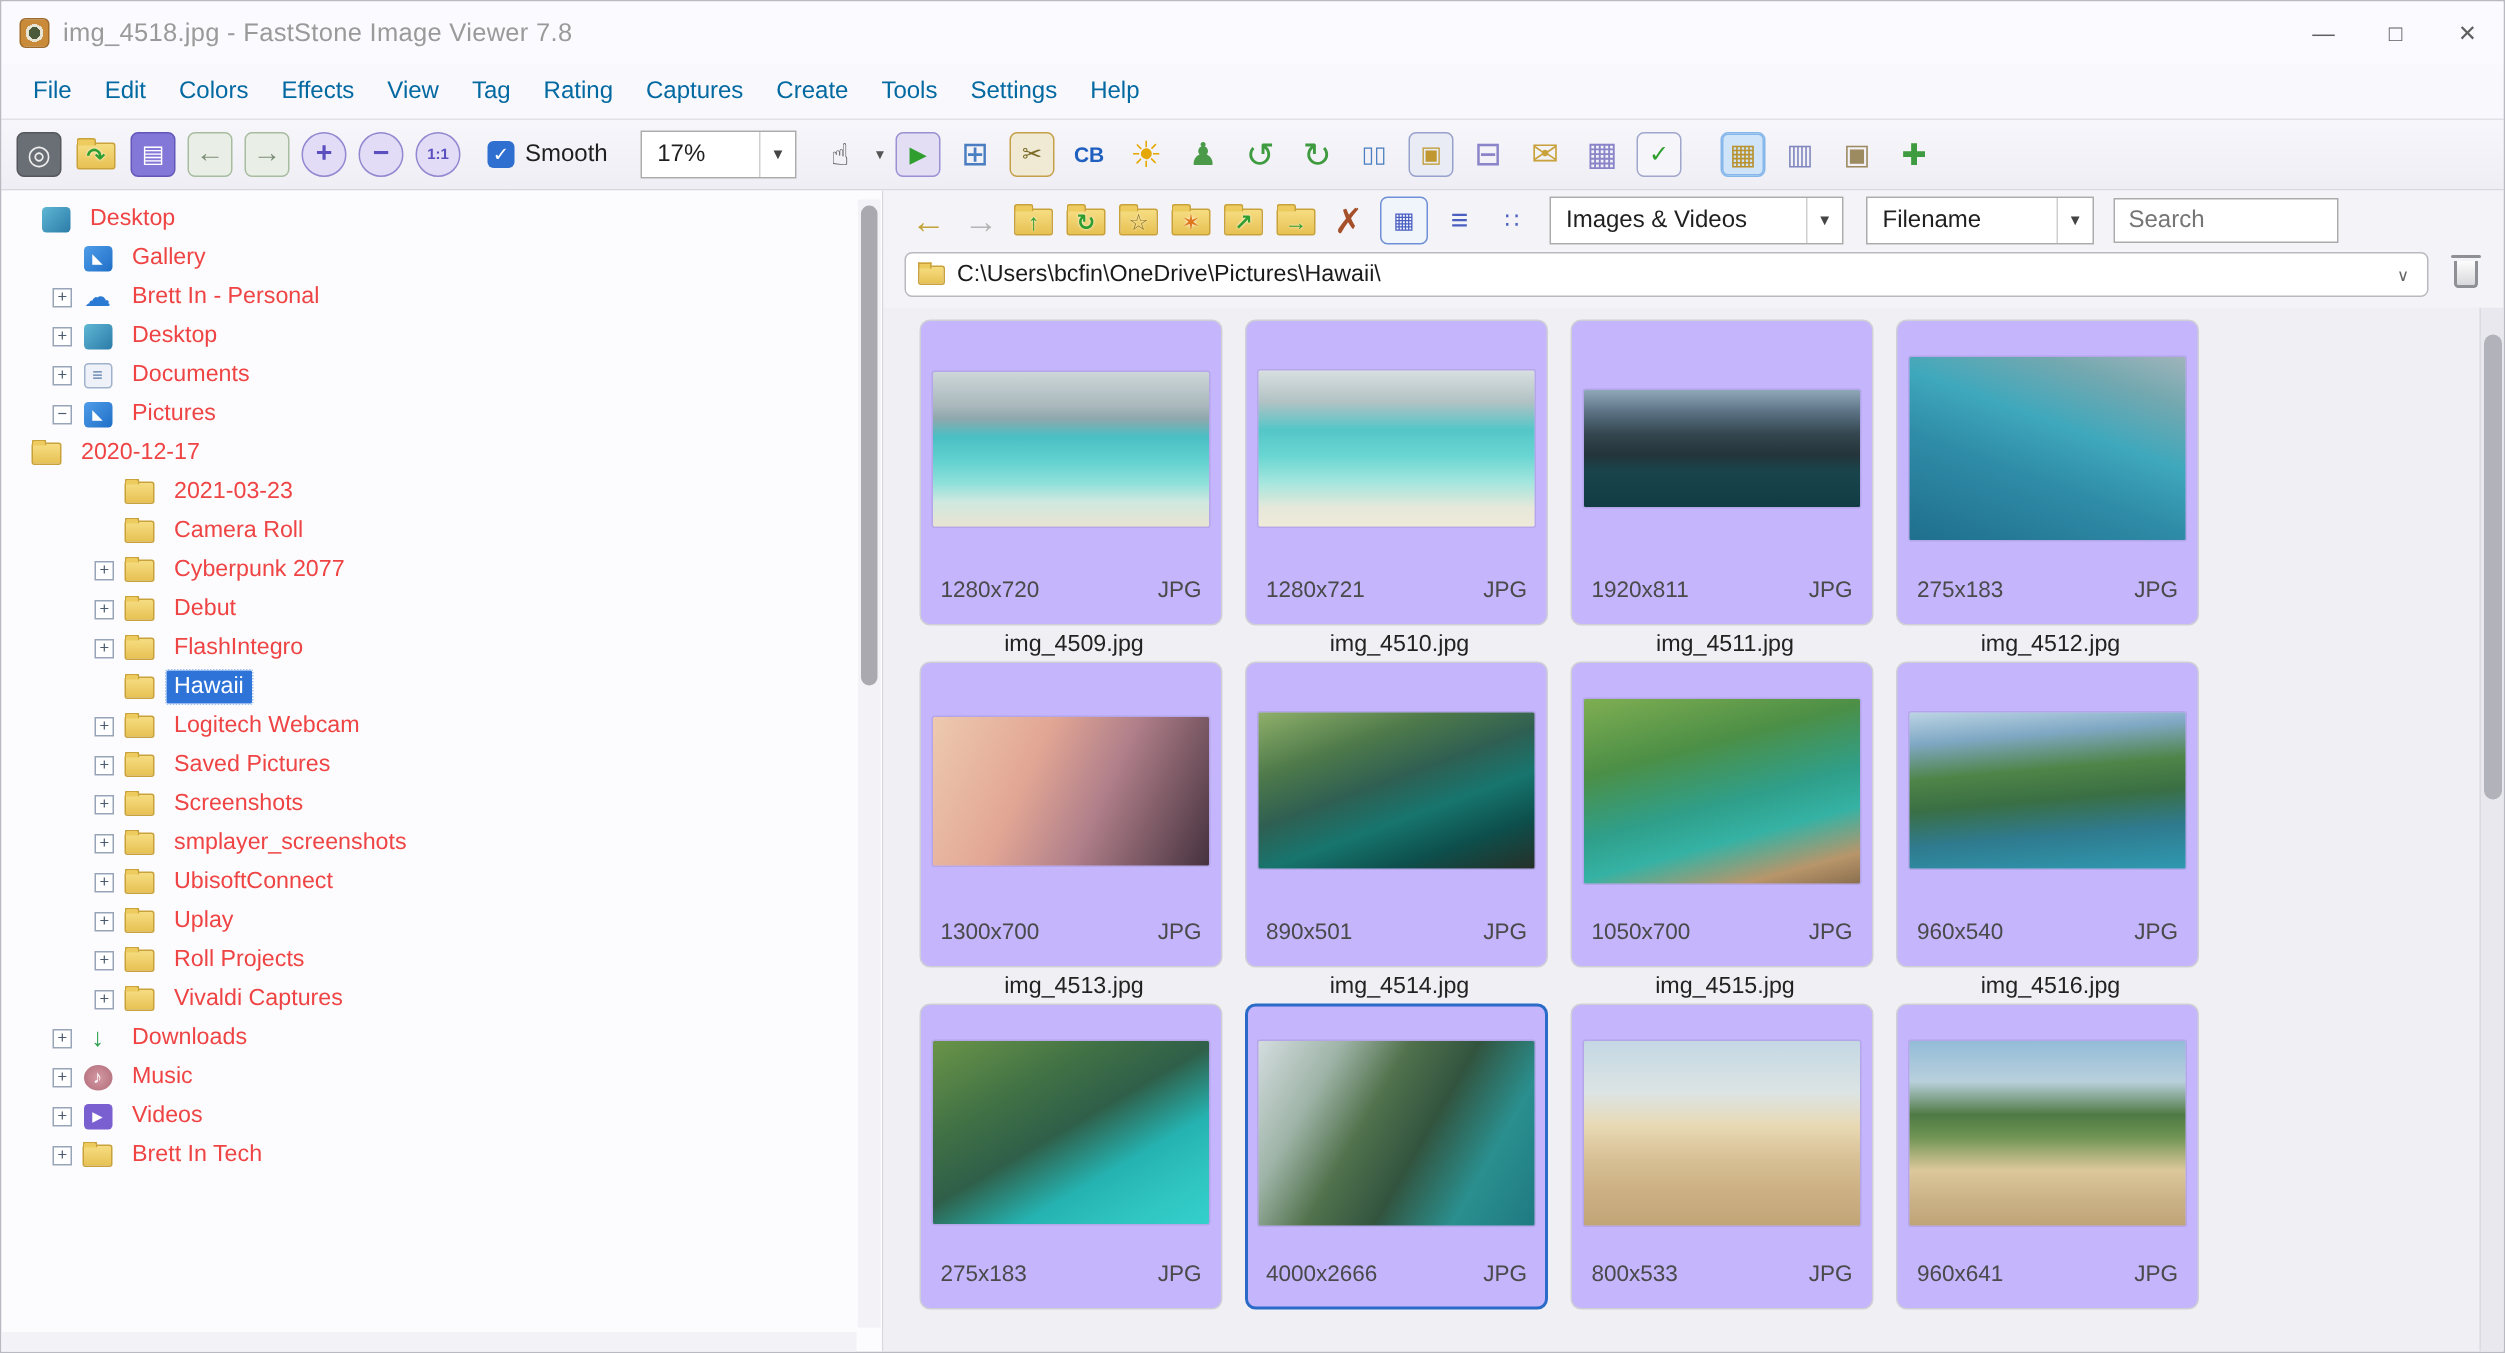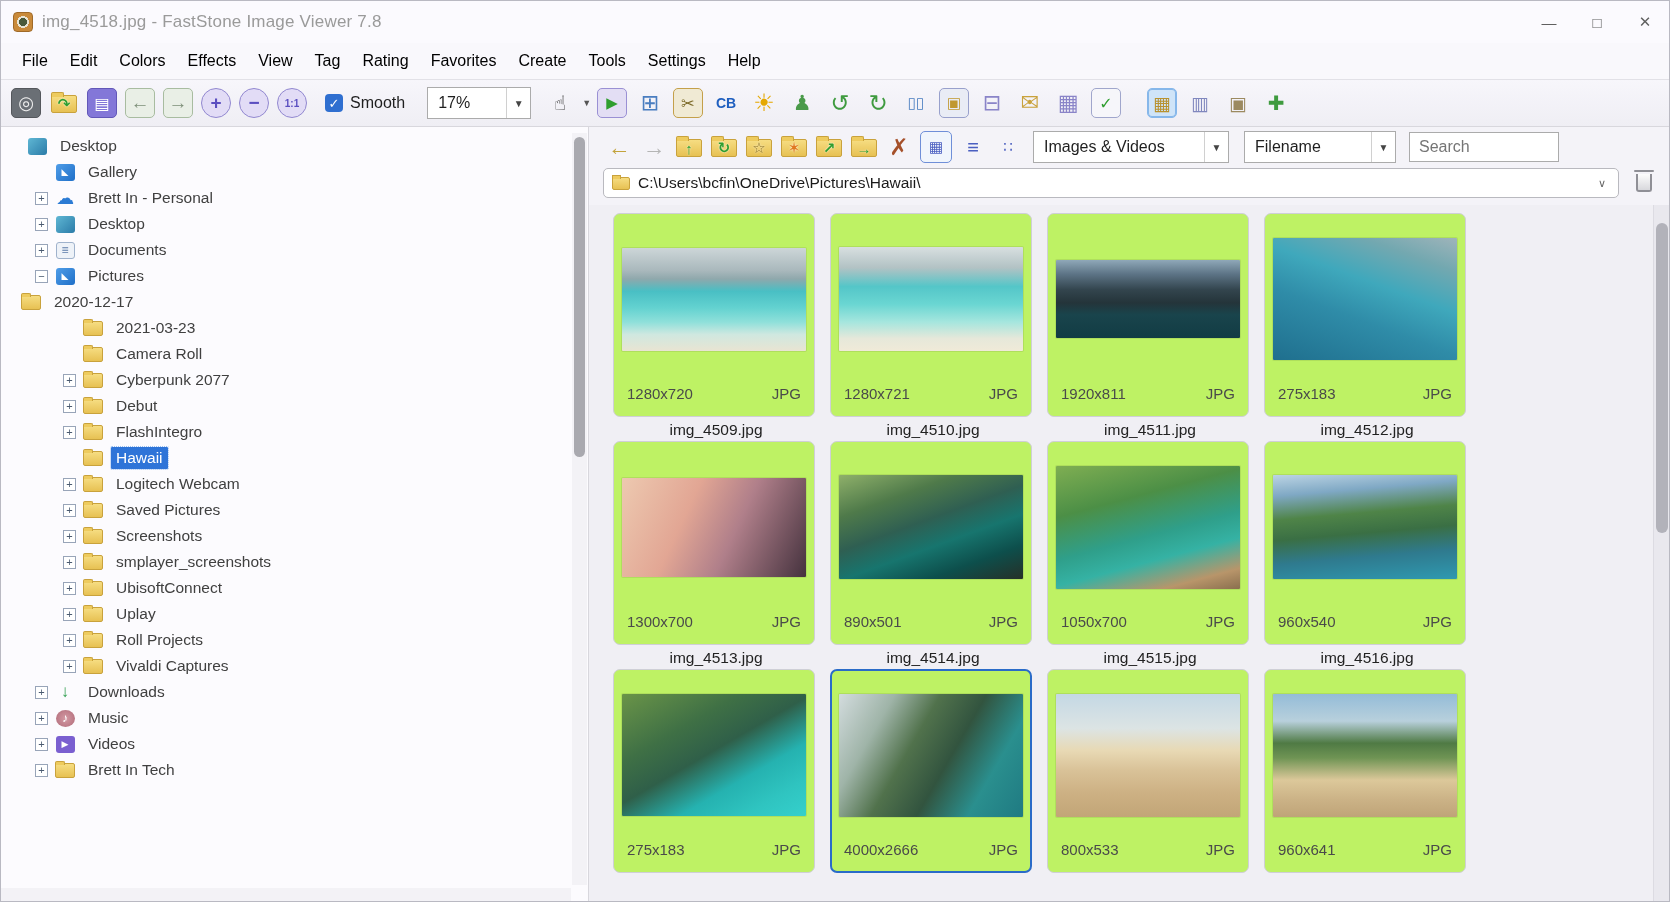--- a/index.html
+++ b/index.html
@@ -11,21 +11,21 @@
   .titlebar { height:42px; background:#fbfafe; display:flex; align-items:center; padding-left:12px; flex:0 0 auto; }
   .app-icon { width:20px; height:20px; border-radius:4px;
     background:radial-gradient(circle at 50% 50%, #4a5a3a 0 4px, #e8e4d4 4px 6px, #c98a3a 6px 100%);
     border:1px solid #a06a28; margin-right:9px; }
   .title-text { font-size:17px; color:#9a9a9a; letter-spacing:.2px; }
   .win-controls { margin-left:auto; display:flex; height:100%; }
   .win-btn { width:48px; height:100%; display:flex; align-items:center; justify-content:center; color:#5f5f5f; font-size:15px; }
 
   
   .menubar { height:36px; background:#f9f8fc; display:flex; align-items:center; padding-left:10px; flex:0 0 auto; }
-  .menu-item { padding:0 11px; font-size:16px; color:#000000; height:100%; display:flex; align-items:center; }
+  .menu-item { padding:0 11px; font-size:16px; color:#0369a1; height:100%; display:flex; align-items:center; }
 
   
   .maintoolbar { height:48px; background:linear-gradient(#f7f6fb,#efeef4); border-top:1px solid #e2e1e7; border-bottom:1px solid #d8d7dd; display:flex; align-items:center; padding:0 8px; gap:4px; flex:0 0 auto; }
   .tbicon { width:34px; height:34px; display:flex; align-items:center; justify-content:center; border-radius:5px; position:relative; flex:0 0 auto; }
   .tbicon.boxed { width:30px; height:30px; margin:0 2px; }
   .tbicon.circle { width:30px; height:30px; border-radius:50%; margin:0 2px; font-weight:bold; }
   .tbicon.active { box-shadow:0 0 0 1px #86b7ea inset; }
   .caret { font-size:10px; color:#555; margin-left:1px; }
   .folder-wrap { position:relative; width:30px; height:24px; }
   .folder-base { position:absolute; left:2px; top:4px; width:26px; height:18px; border-radius:2px;
@@ -46,21 +46,21 @@
   .content { flex:1; display:flex; min-height:0; }
   .treepanel { width:588px; background:#fcfbfe; position:relative; border-right:1px solid #d8d7dd; flex:0 0 auto; }
   .tree { position:absolute; left:0; top:6px; right:20px; bottom:14px; overflow:hidden; }
   .tree-row { height:26px; display:flex; align-items:center; position:relative; }
   .expander { width:13px; height:13px; border:1px solid #98a4b8; background:#fff; color:#4a5a70; font-size:11px; line-height:11px; text-align:center; margin-right:6px; flex:0 0 auto; }
   .exp-spacer { width:19px; flex:0 0 auto; }
   .tree-ico { width:22px; height:20px; margin-right:7px; display:flex; align-items:center; justify-content:center; font-size:15px; flex:0 0 auto; position:relative; }
   .tree-folder { width:20px; height:15px; border-radius:2px; background:linear-gradient(#f6dd82,#e7c153); border:1px solid #c9a23c; position:relative; }
   .tree-folder:before { content:""; position:absolute; left:-1px; top:-3px; width:8px; height:3px; background:#eecb5e; border:1px solid #c9a23c; border-bottom:none; border-radius:2px 2px 0 0; }
   .sq-ico { width:19px; height:17px; border-radius:3px; display:flex; align-items:center; justify-content:center; font-size:12px; color:#fff; }
-  .tree-label { font-size:15.5px; color:#404040; padding:2px 5px; white-space:nowrap; }
+  .tree-label { font-size:15.5px; color:#ef4444; padding:2px 5px; white-space:nowrap; }
   .tree-label.selected { background:#2e74d8; color:#fff; border-radius:1px; outline:1px dotted #9cc0f0; }
   .tree-vtrack { position:absolute; right:1px; top:6px; width:15px; bottom:16px; background:#f3f2f6; }
   .tree-vthumb { position:absolute; left:2px; width:11px; background:#a9a9af; border-radius:6px; }
   .tree-htrack { position:absolute; left:0; bottom:0; height:13px; right:17px; background:#f3f2f6; }
 
   .rightpanel { flex:1; display:flex; flex-direction:column; position:relative; min-width:0; }
 
   
   .browsertoolbar { height:40px; background:#f4f3f8; display:flex; align-items:center; padding:0 6px 0 14px; gap:3px; flex:0 0 auto; }
   .browsertoolbar .tbicon { width:32px; height:32px; }
@@ -73,21 +73,21 @@
   .addr-path { flex:1; font-size:15.5px; color:#1a1a1a; white-space:nowrap; overflow:hidden; }
   .addr-caret { font-size:11px; color:#666; padding:0 4px; }
   .trashbtn { width:30px; height:32px; margin-left:10px; display:flex; align-items:center; justify-content:center; flex:0 0 auto; }
   .trash-body { width:16px; height:18px; border:2px solid #8f8f96; border-top:none; border-radius:0 0 3px 3px; position:relative; background:linear-gradient(#fdfdfd,#d8d8dc); }
   .trash-body:before { content:""; position:absolute; left:-4px; top:-4px; width:20px; height:2px; background:#8f8f96; border-radius:2px; }
 
   
   .thumbarea { flex:1; background:#f0eff4; position:relative; overflow:hidden; }
   .grid { position:absolute; left:24px; top:8px; display:grid; grid-template-columns:repeat(4,206px); column-gap:11px; }
   .cell { height:228px; width:206px; }
-  .card { width:202px; height:204px; background:#bef264; border:1px solid #cfcfd6; border-radius:7px; padding:6px 7px 4px 7px; display:flex; flex-direction:column; }
+  .card { width:202px; height:204px; background:#c4b5fd; border:1px solid #cfcfd6; border-radius:7px; padding:6px 7px 4px 7px; display:flex; flex-direction:column; }
   .card.selected { border:2px solid #2a6bc8; padding:5px 6px 3px 6px; }
   .imgbox { height:158px; display:flex; align-items:center; justify-content:center; }
   .thumbimg { border-radius:1px; box-shadow:0 0 0 1px rgba(0,0,0,.08); }
   .cardlabel { height:30px; display:flex; align-items:center; justify-content:space-between; padding:0 6px; }
   .dims { font-size:15px; color:#4a4a4a; }
   .ftype { font-size:15px; color:#4a4a4a; }
   .fname { height:22px; margin-top:4px; text-align:center; font-size:15.5px; color:#222; }
   .grid-vtrack { position:absolute; right:0; top:0; bottom:0; width:16px; background:#e9e8ee; border-left:1px solid #dcdbe2; }
   .grid-vthumb { position:absolute; left:2px; width:12px; background:#b2b2ba; border-radius:6px; }
 </style>
@@ -107,21 +107,21 @@
   </div>
 
   <div class="menubar" id="menubar">
       <div class="menu-item">File</div>
       <div class="menu-item">Edit</div>
       <div class="menu-item">Colors</div>
       <div class="menu-item">Effects</div>
       <div class="menu-item">View</div>
       <div class="menu-item">Tag</div>
       <div class="menu-item">Rating</div>
-      <div class="menu-item">Favorites</div>
+      <div class="menu-item">Captures</div>
       <div class="menu-item">Create</div>
       <div class="menu-item">Tools</div>
       <div class="menu-item">Settings</div>
       <div class="menu-item">Help</div>
     </div>
 
   <div class="maintoolbar" id="maintoolbar">
       <div class="tbicon boxed" style="color: rgb(238, 238, 238); font-size: 18px; background: rgb(106, 111, 117); border: 1px solid rgb(84, 87, 92);">◎</div>
       <div class="tbicon plain">
         <div class="folder-wrap">

